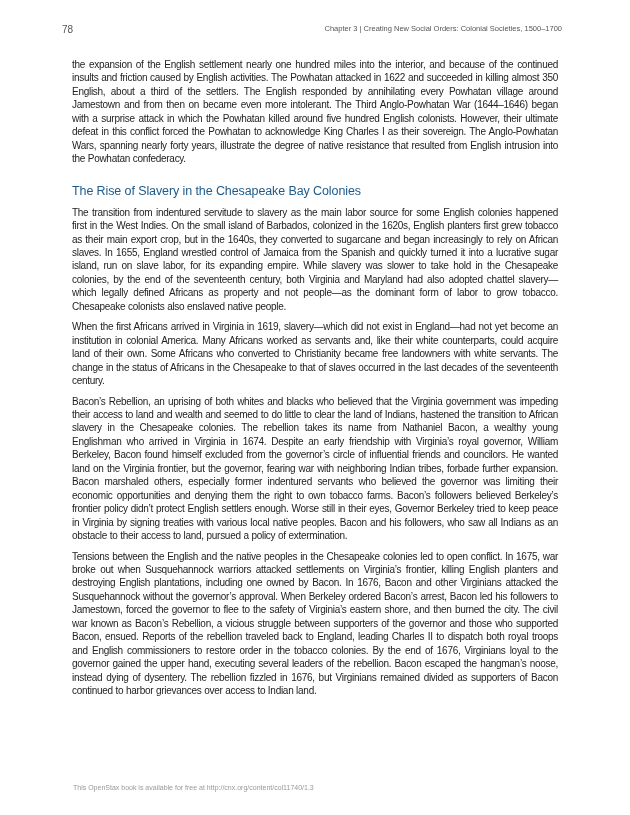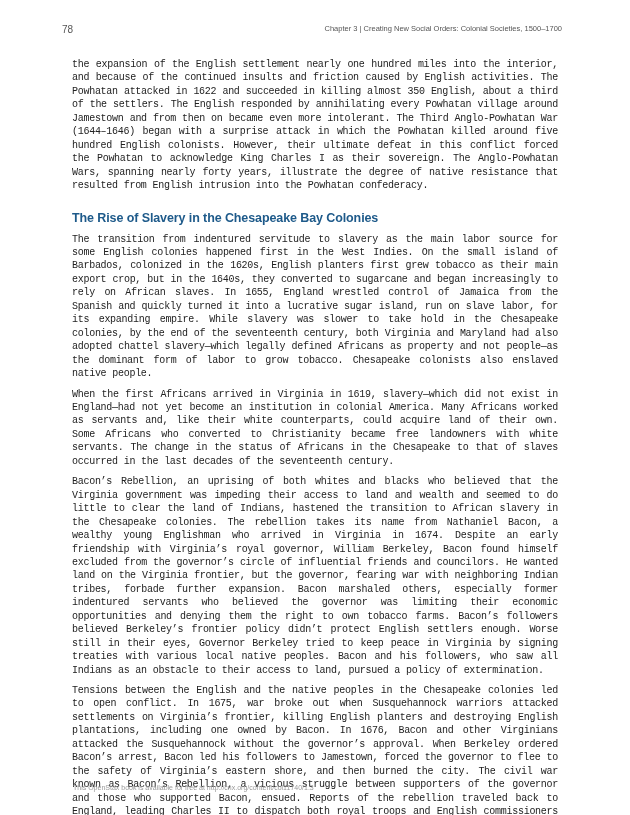--- a/index.html
+++ b/index.html
@@ -10,28 +10,28 @@
   }
   .header-chapter {
     position: absolute; right: 68px; top: 24px;
     font-family: "Liberation Sans", sans-serif; font-size: 7.5px; color: #555;
   }
   .content {
     position: absolute; left: 72px; top: 58px; width: 486px;
   }
   p.body {
     margin: 0 0 7px 0;
-    font-family: Liberation Mono, monospace;
+    font-family: Liberation Sans, sans-serif;
     font-size: 10px; line-height: 13.45px; color: #222;
     text-align: justify; letter-spacing: -0.28px; word-spacing: 0.2px;
   }
   h2.section {
     margin: 18px 0 8px 0;
     font-family: "Liberation Sans", sans-serif;
-    font-size: 12.5px; font-weight: bold; color: #1e5a8a;
+    font-size: 12.5px; font-weight: normal; color: #1e5a8a;
     letter-spacing: -0.1px;
   }
   .footer {
     position: absolute; left: 73px; top: 784px;
     font-family: "Liberation Sans", sans-serif; font-size: 7px; color: #999;
   }
 </style>
 </head>
 <body>
 

